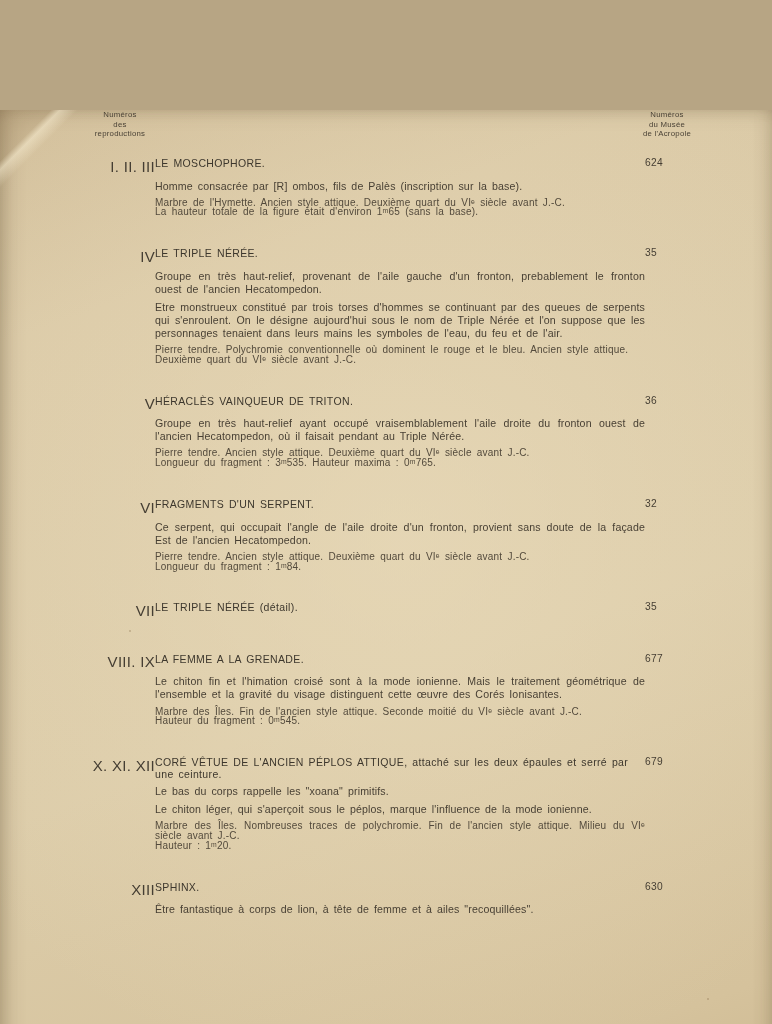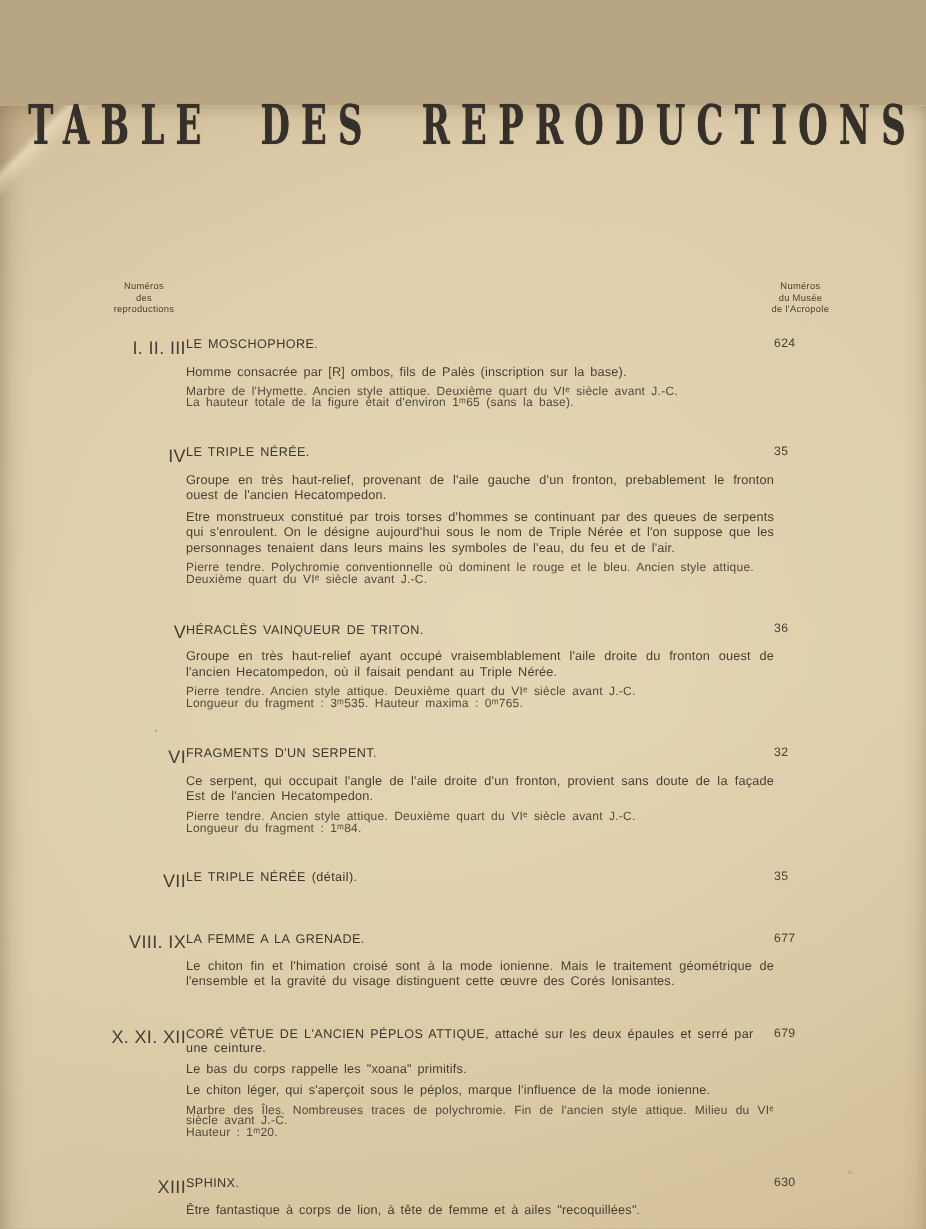--- a/index.html
+++ b/index.html
@@ -84,23 +84,20 @@
 </style>
 </head>
 <body>
 
 <div class="page">
   <div class="crease"></div>
 
   <div class="speck" style="left:707px;top:888px;width:2px;height:2px;"></div>
   <div class="speck" style="left:129px;top:520px;width:2px;height:2px;"></div>
 
-  <div class="headline">
-    <span class="stretch">TABLE DES REPRODUCTIONS</span>
-  </div>
 
   <div class="col-headers">
     <div class="col-head left">
       <div>Numéros</div>
       <div>des</div>
       <div>reproductions</div>
     </div>
     <div class="col-head right">
       <div>Numéros</div>
       <div>du Musée</div>
@@ -167,20 +164,24 @@
       <div class="entry-title">LE TRIPLE NÉRÉE (détail).</div>
       <div class="museum-no">35</div>
     </div>
 
     <div class="entry">
       <div class="numerals">VIII. IX</div>
       <div class="entry-title">LA FEMME A LA GRENADE.</div>
       <div class="museum-no">677</div>
       <div class="entry-body">
         <p class="para">Le chiton fin et l'himation croisé sont à la mode ionienne. Mais le traitement géométrique de l'ensemble et la gravité du visage distinguent cette œuvre des Corés Ionisantes.</p>
+        <div class="notes">
+          <p class="note">Marbre des Îles. Fin de l'ancien style attique. Seconde moitié du VIᵉ siècle avant J.-C.</p>
+          <p class="note">Hauteur du fragment : 0ᵐ545.</p>
+        </div>
       </div>
     </div>
 
     <div class="entry">
       <div class="numerals">X. XI. XII</div>
       <div class="entry-title">CORÉ VÊTUE DE L'ANCIEN PÉPLOS ATTIQUE, attaché sur les deux épaules et serré par une ceinture.</div>
       <div class="museum-no">679</div>
       <div class="entry-body">
         <p class="para">Le bas du corps rappelle les "xoana" primitifs.</p>
         <p class="para">Le chiton léger, qui s'aperçoit sous le péplos, marque l'influence de la mode ionienne.</p>

